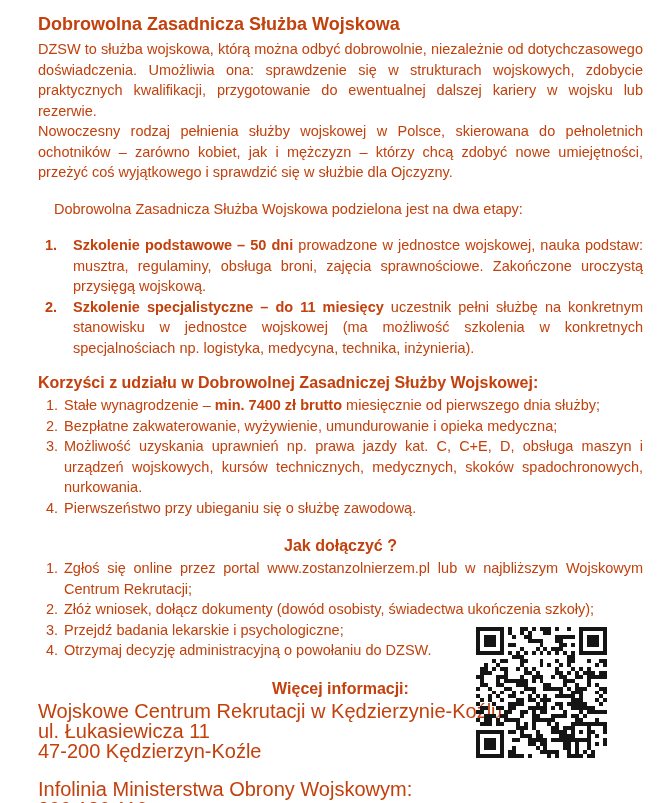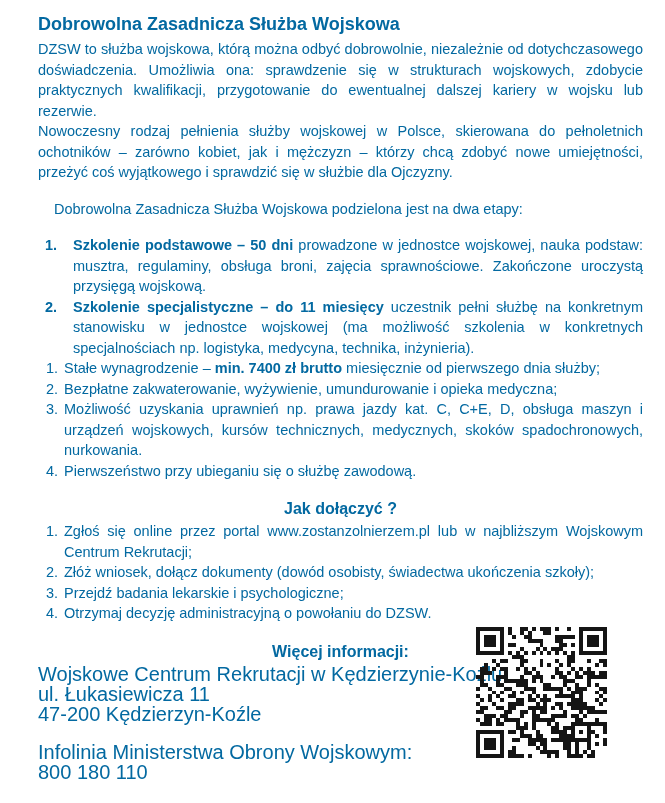--- a/index.html
+++ b/index.html
@@ -4,21 +4,21 @@
 <style>
   * { box-sizing: border-box; }
   html, body { margin: 0; padding: 0; }
   body { background: #ffffff; }
   .page {
     position: relative;
     width: 665px;
     height: 803px;
     background: #ffffff;
     font-family: "Liberation Sans", "DejaVu Sans", sans-serif;
-    color: #0369a1;
+    color: #c2410c;
     overflow: hidden;
   }
   .content {
     position: absolute;
     left: 38px;
     top: 13px;
     width: 605px;
   }
   .h1 {
     font-size: 18px;
@@ -87,20 +87,21 @@
       <div class="li stages-li">
         <span class="num">1.</span>
         <span class="litext"><b>Szkolenie podstawowe – 50 dni</b><span> prowadzone w jednostce wojskowej, nauka podstaw: musztra, regulaminy, obsługa broni, zajęcia sprawnościowe. Zakończone uroczystą przysięgą wojskową.</span></span>
       </div>
       <div class="li stages-li">
         <span class="num">2.</span>
         <span class="litext"><b>Szkolenie specjalistyczne – do 11 miesięcy</b><span> uczestnik pełni służbę na konkretnym stanowisku w jednostce wojskowej (ma możliwość szkolenia w konkretnych specjalnościach np. logistyka, medycyna, technika, inżynieria).</span></span>
       </div>
     </div>
 
+    <div class="h2">Korzyści z udziału w Dobrowolnej Zasadniczej Służby Wojskowej:</div>
 
     <div class="olist">
       <div class="li ben-li">
         <span class="num">1.</span>
         <span class="litext"><span>Stałe wynagrodzenie – </span><b>min. 7400 zł brutto</b><span> miesięcznie od pierwszego dnia służby;</span></span>
       </div>
       <div class="li ben-li">
         <span class="num">2.</span>
         <span class="litext"><span>Bezpłatne zakwaterowanie, wyżywienie, umundurowanie i opieka medyczna;</span><b></b><span></span></span>
       </div>

